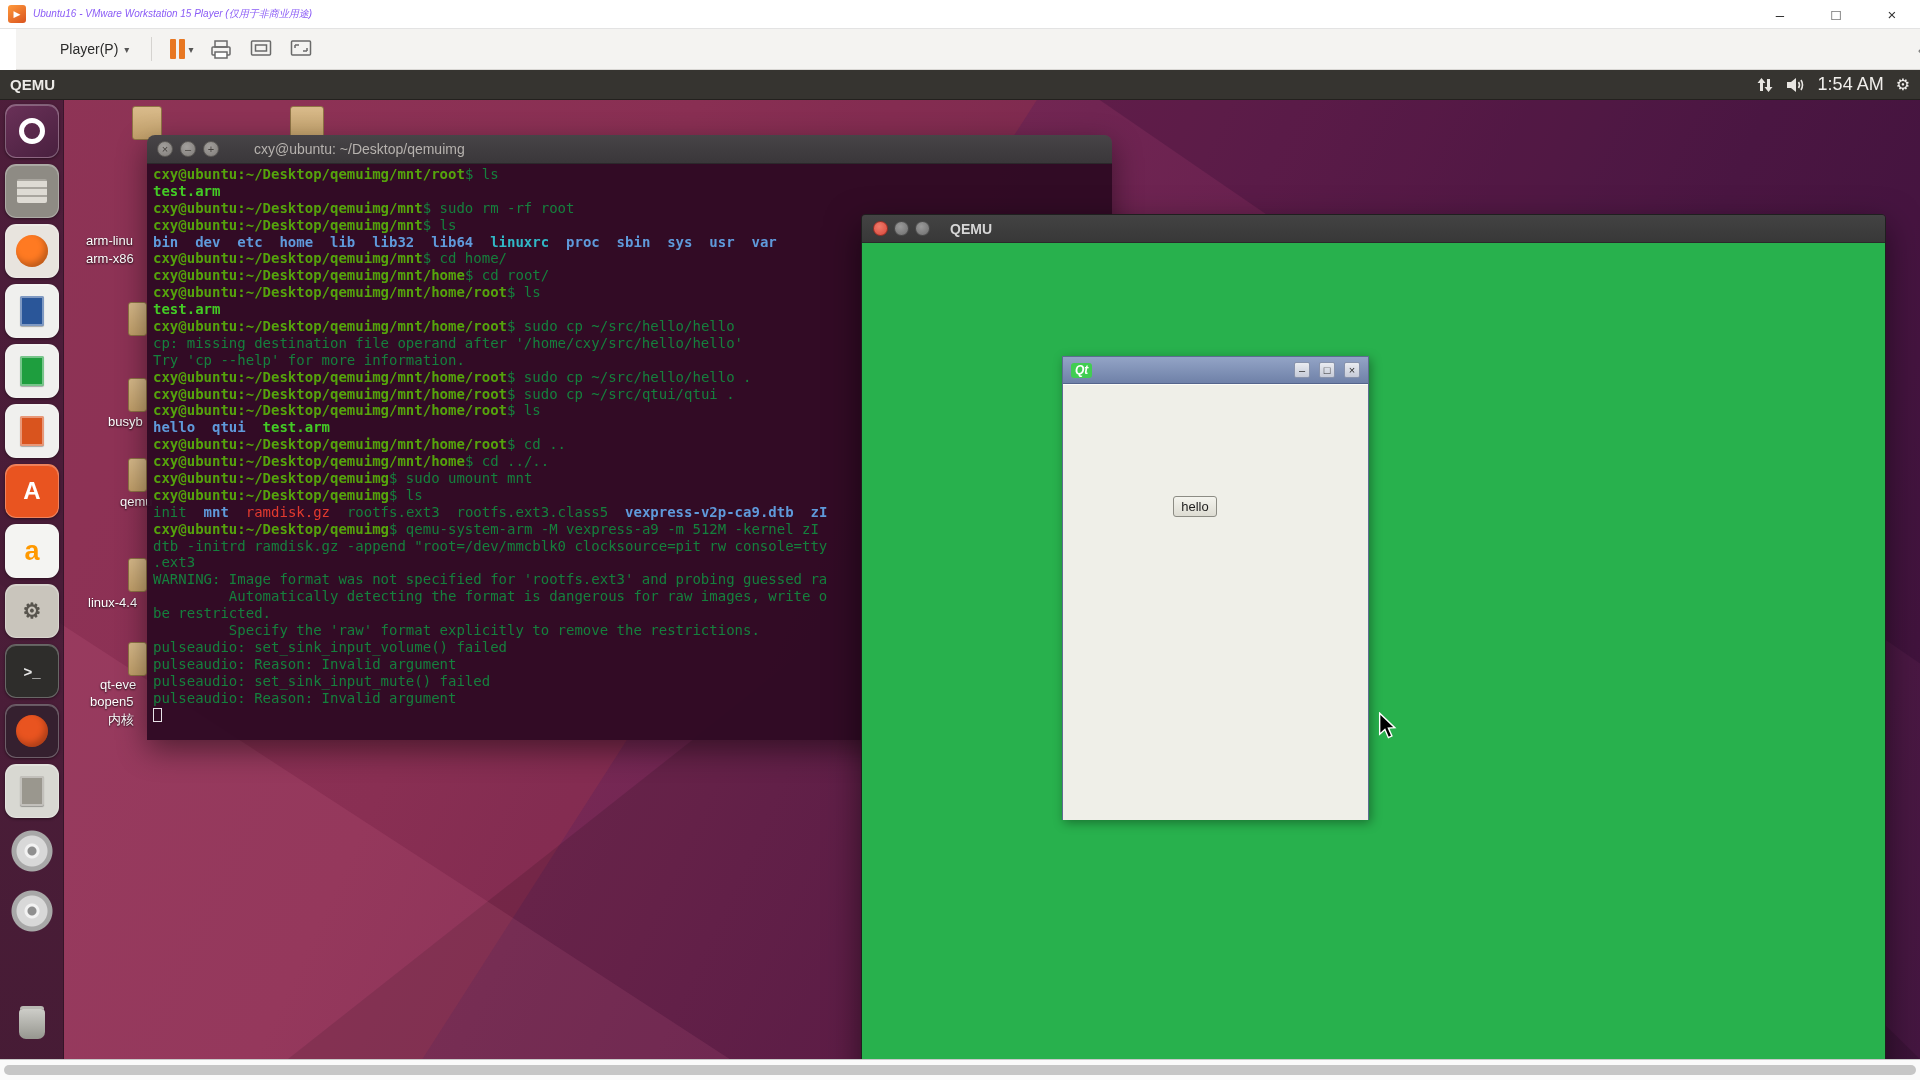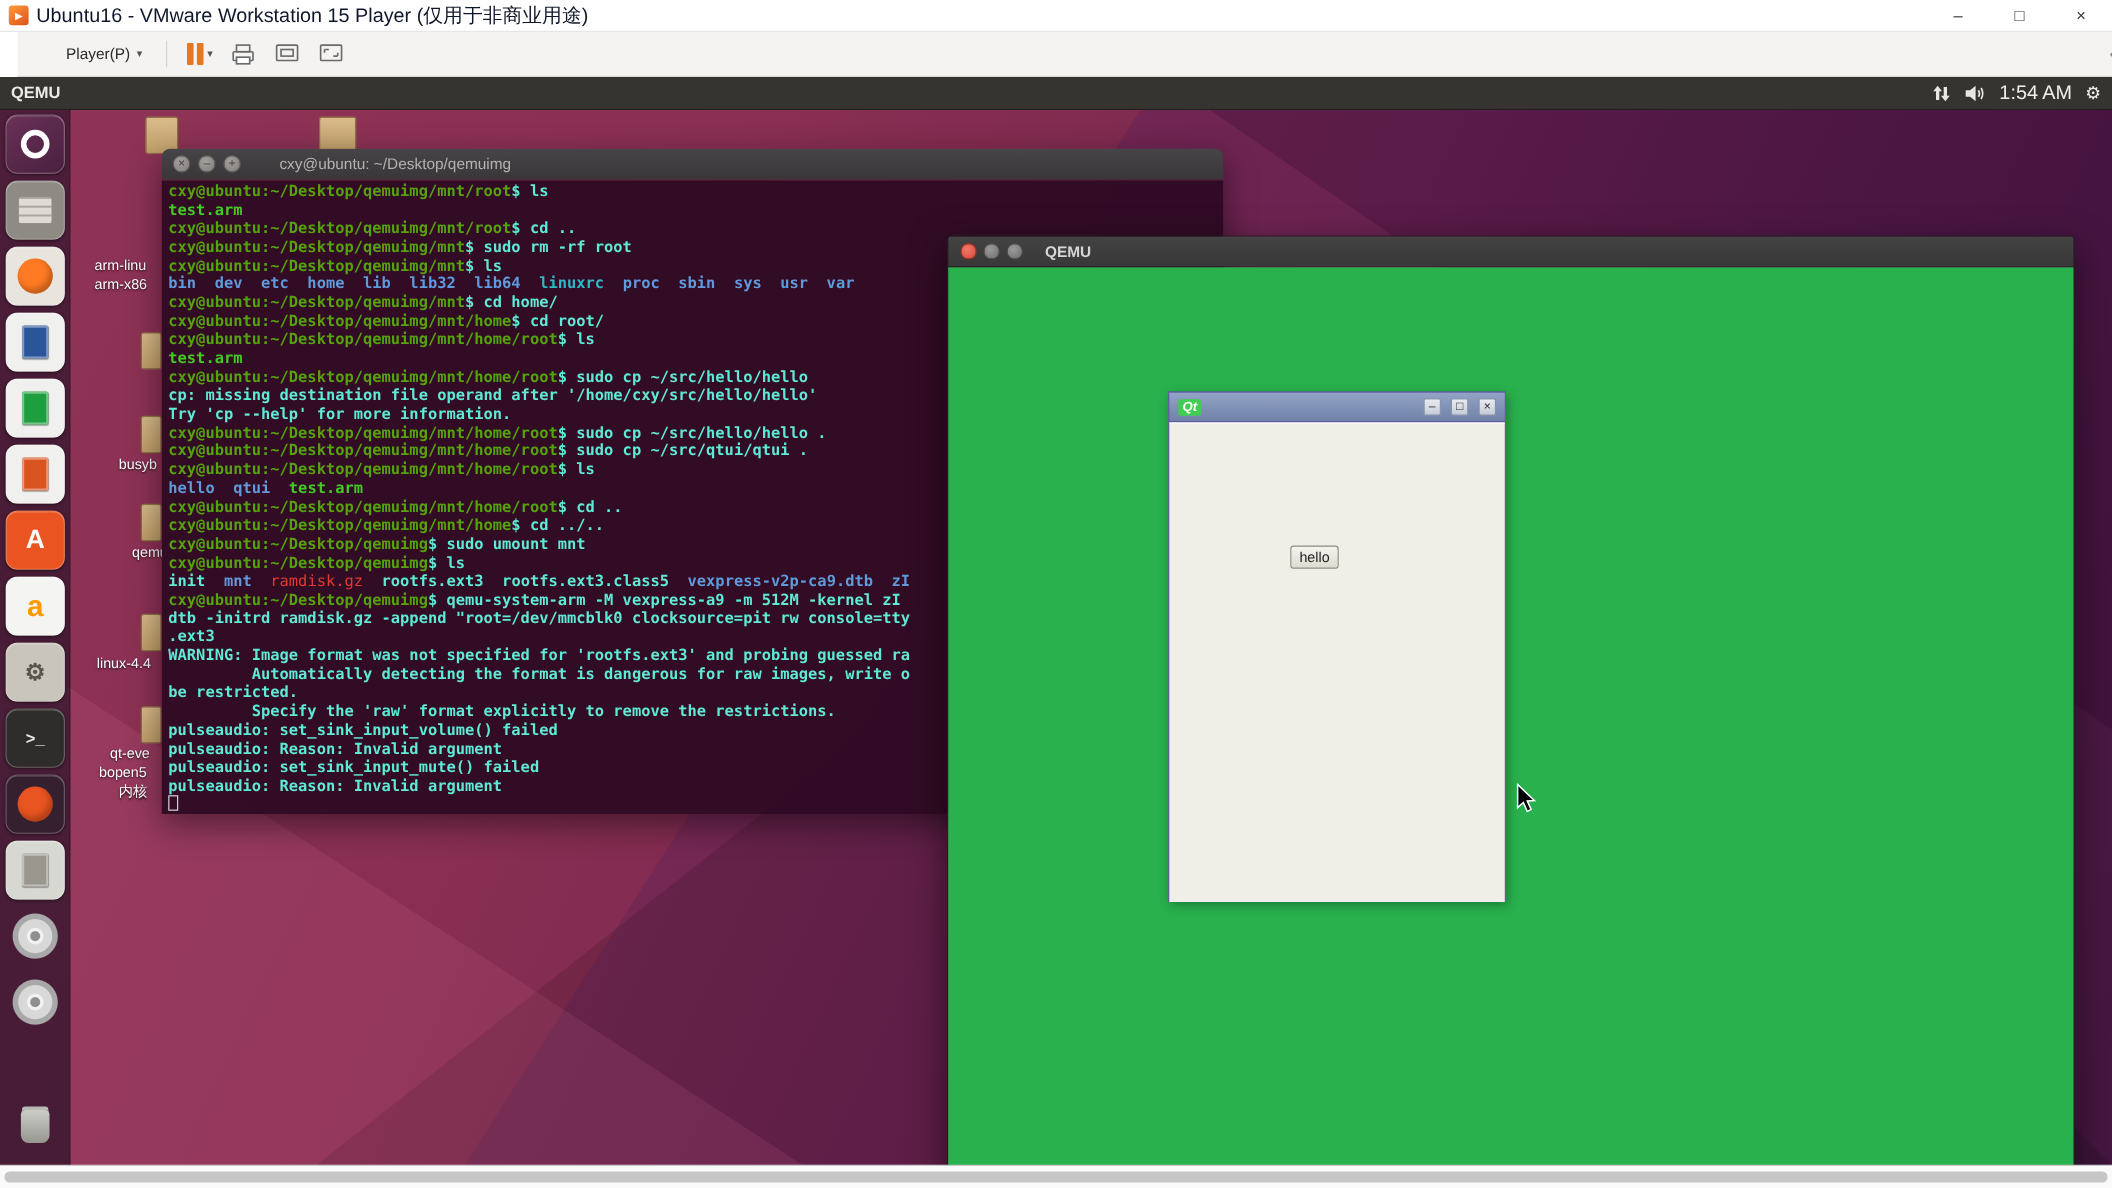--- a/index.html
+++ b/index.html
@@ -6,21 +6,21 @@
   html,body { width:1920px; height:1080px; overflow:hidden; background:#fff;
               font-family:"Liberation Sans", sans-serif; }
   .stage { position:relative; width:1920px; height:1080px; overflow:hidden; background:#fff; }
 
   
   .vm-titlebar { position:absolute; left:0; top:0; width:1920px; height:29px; background:#ffffff;
                  border-bottom:1px solid #e3e3e3; display:flex; align-items:center; z-index:50; }
   .vm-logo { width:18px; height:18px; margin:0 7px 0 8px; border-radius:3px;
              background:linear-gradient(145deg,#ff9a3c,#d9531e); display:flex; align-items:center;
              justify-content:center; color:#fff; font-size:9px; }
-  .vm-title { font-size:18px; color:#0f172a; }
+  .vm-title { font-size:10px; color:#8b5cf6;font-style:italic; }
   .vm-controls { margin-left:auto; display:flex; height:29px; }
   .vm-ctl { width:56px; height:29px; display:flex; align-items:center; justify-content:center;
             font-size:15px; color:#333; cursor:default; }
 
   .vm-toolbar { position:absolute; left:16px; top:29px; width:1920px; height:41px; background:#f4f3f1;
                 border-bottom:1px solid #d8d6d3; display:flex; align-items:center; z-index:50;padding-left:32px; }
   .player-menu { display:flex; align-items:center; gap:6px; padding:0 12px; height:100%;
                  font-size:14px; color:#2b2b2b; }
   .caret { font-size:10px; color:#555; }
   .tb-sep { width:1px; height:24px; background:#d5d3d0; margin:0 10px; }
@@ -90,21 +90,21 @@
                  display:flex; align-items:center; padding-left:10px; }
   .tcircle { width:16px; height:16px; border-radius:50%; margin-right:7px;
              background:radial-gradient(circle at 40% 35%, #a3a09d, #807c79);
              border:1px solid #5d5a57; color:#46423f; font-size:11px; line-height:13px;
              display:flex; align-items:center; justify-content:center; }
   .term-title { margin-left:28px; font-size:14px; color:#b6b2ae; }
   .term-body { height:576px; background:rgba(48,10,36,0.97); overflow:hidden;
                padding:2px 0 0 6px; font-family:"DejaVu Sans Mono", monospace; font-size:14px; }
   .tline { line-height:16.9px; height:16.9px; white-space:pre; }
   .seg-p { color:#55a30c; font-weight:bold; }
-  .seg-t { color:#5eead4;font-weight:bold; }
+  .seg-t { color:#15803d; }
   .seg-d { color:#5f9adb; font-weight:bold; }
   .seg-l { color:#31b8c6; font-weight:bold; }
   .seg-a { color:#e23a2e; font-weight:normal; }
   .seg-x { color:#43cb25; font-weight:bold; }
   .tcursor { display:inline-block; width:9px; height:14px; border:1px solid #e9e4e9;
              vertical-align:-2px; }
 
   
   .qemu-window { position:absolute; left:861px; top:144px; width:1025px; height:915px; z-index:10;
                  border:1px solid #1f1f1f; border-radius:4px 4px 0 0;
@@ -303,21 +303,20 @@
             <span>–</span>
           </div>
         <div class="tcircle">
             <span>+</span>
           </div>
         <div class="term-title">cxy@ubuntu: ~/Desktop/qemuimg</div>
       </div>
       <div class="term-body">
           <div class="tline"><span class="seg-p">cxy@ubuntu:~/Desktop/qemuimg/mnt/root</span><span class="seg-t">$ ls</span></div>
           <div class="tline"><span class="seg-x">test.arm</span></div>
-          <div class="tline"><span class="seg-p">cxy@ubuntu:~/Desktop/qemuimg/mnt/root</span><span class="seg-t">$ cd ..</span></div>
           <div class="tline"><span class="seg-p">cxy@ubuntu:~/Desktop/qemuimg/mnt</span><span class="seg-t">$ sudo rm -rf root</span></div>
           <div class="tline"><span class="seg-p">cxy@ubuntu:~/Desktop/qemuimg/mnt</span><span class="seg-t">$ ls</span></div>
           <div class="tline"><span class="seg-d">bin  dev  etc  home  lib  lib32  lib64  </span><span class="seg-l">linuxrc</span><span class="seg-d">  proc  sbin  sys  usr  var</span></div>
           <div class="tline"><span class="seg-p">cxy@ubuntu:~/Desktop/qemuimg/mnt</span><span class="seg-t">$ cd home/</span></div>
           <div class="tline"><span class="seg-p">cxy@ubuntu:~/Desktop/qemuimg/mnt/home</span><span class="seg-t">$ cd root/</span></div>
           <div class="tline"><span class="seg-p">cxy@ubuntu:~/Desktop/qemuimg/mnt/home/root</span><span class="seg-t">$ ls</span></div>
           <div class="tline"><span class="seg-x">test.arm</span></div>
           <div class="tline"><span class="seg-p">cxy@ubuntu:~/Desktop/qemuimg/mnt/home/root</span><span class="seg-t">$ sudo cp ~/src/hello/hello</span></div>
           <div class="tline"><span class="seg-t">cp: missing destination file operand after '/home/cxy/src/hello/hello'</span></div>
           <div class="tline"><span class="seg-t">Try 'cp --help' for more information.</span></div>

